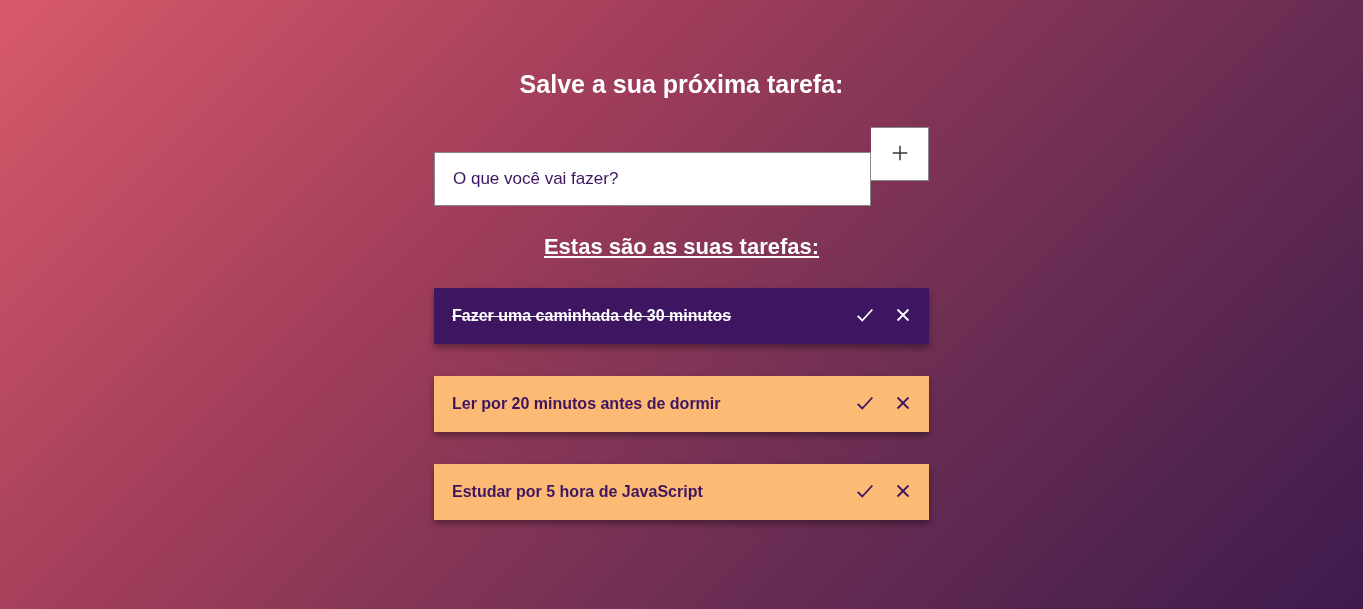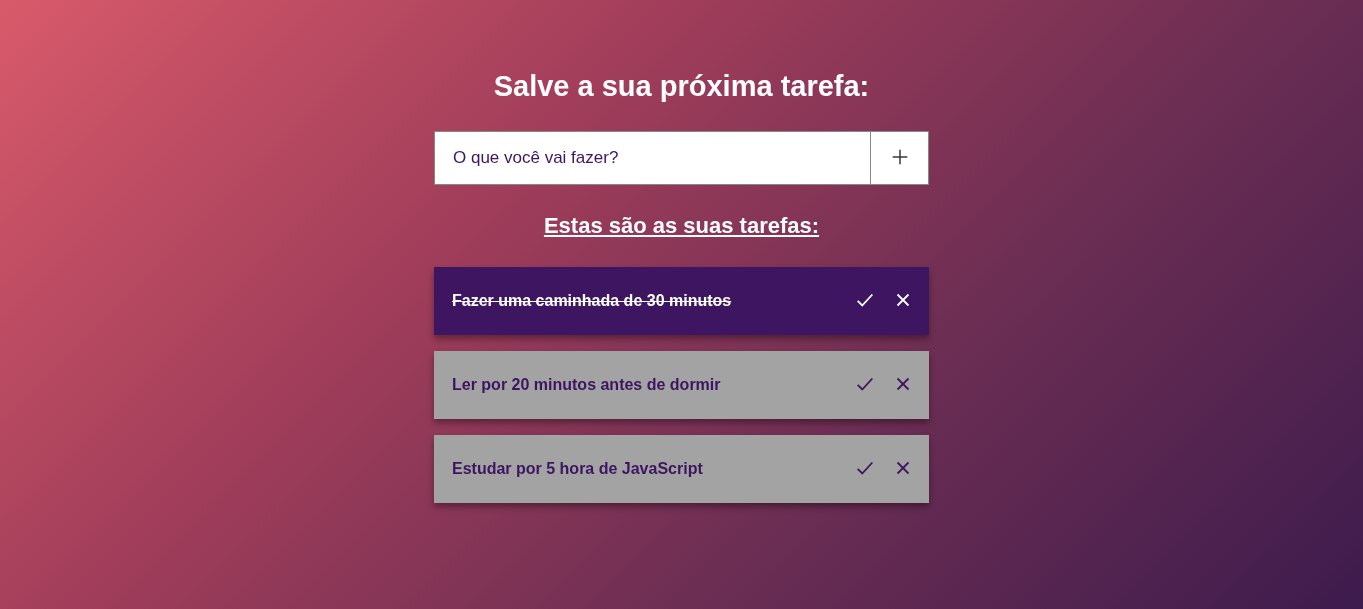--- a/index.html
+++ b/index.html
@@ -14,40 +14,41 @@
       background: linear-gradient(135deg, #d85a6a 0%, #a03d5a 35%, #6d2e53 65%, #3d1b4d 100%);
       font-family: Arial, Helvetica, sans-serif;
       display: flex;
       flex-direction: column;
       align-items: center;
       padding-top: 70px;
     }
 
     .heading {
       color: #ffffff;
-      font-size: 29px;
+      font-size: 25px;
       font-weight: bold;
       margin-bottom: 28px;
     }
 
     .input-row {
       display: flex;
       width: 495px;
       margin-bottom: 28px;
     }
 
     .task-input {
       flex: 1;
       height: 54px;
       border: 1px solid #888;
       padding: 0 18px;
       font-size: 17px;
       color: #3d1560;
       background: #ffffff;
       outline: none;
+      margin-top: 25px;
     }
 
     .task-input::placeholder {
       color: #3d1560;
       opacity: 1;
     }
 
     .add-btn {
       width: 58px;
       height: 54px;
@@ -78,28 +79,29 @@
     .task-list {
       width: 495px;
       display: flex;
       flex-direction: column;
       gap: 16px;
     }
 
     .task-item {
       display: flex;
       align-items: center;
-      height: 68px;
+      height: 56px;
       padding: 0 14px 0 18px;
       box-shadow: 0 4px 6px rgba(0, 0, 0, 0.35);
     }
 
     .task-item.pending {
-      background: #a3a3a3;
+      background: #fdba74;
       color: #3d1560;
+      margin-top: 16px;
     }
 
     .task-item.done {
       background: #3d1560;
       color: #ffffff;
     }
 
     .task-text {
       flex: 1;
       font-size: 16px;

